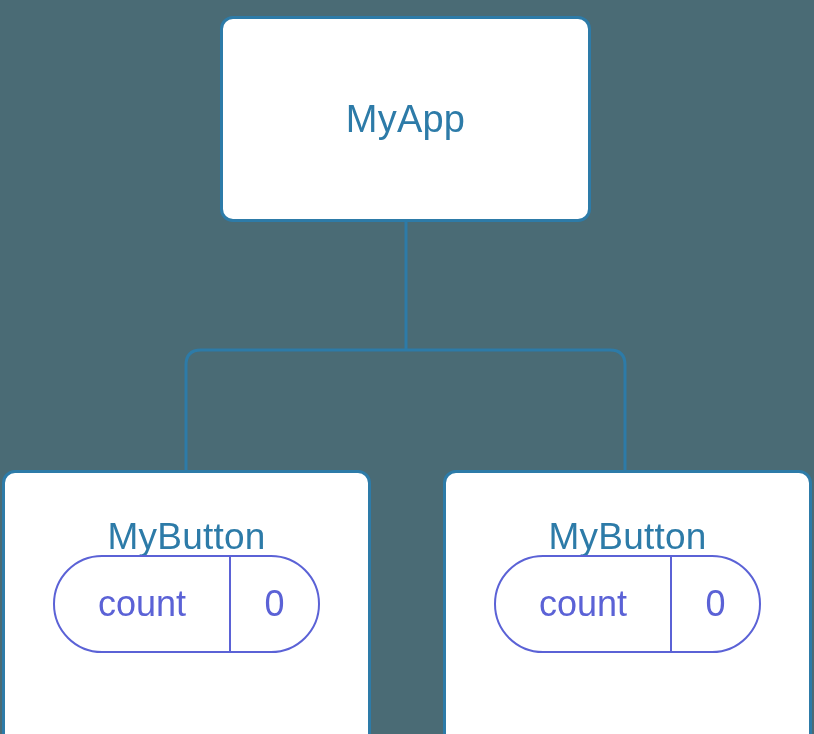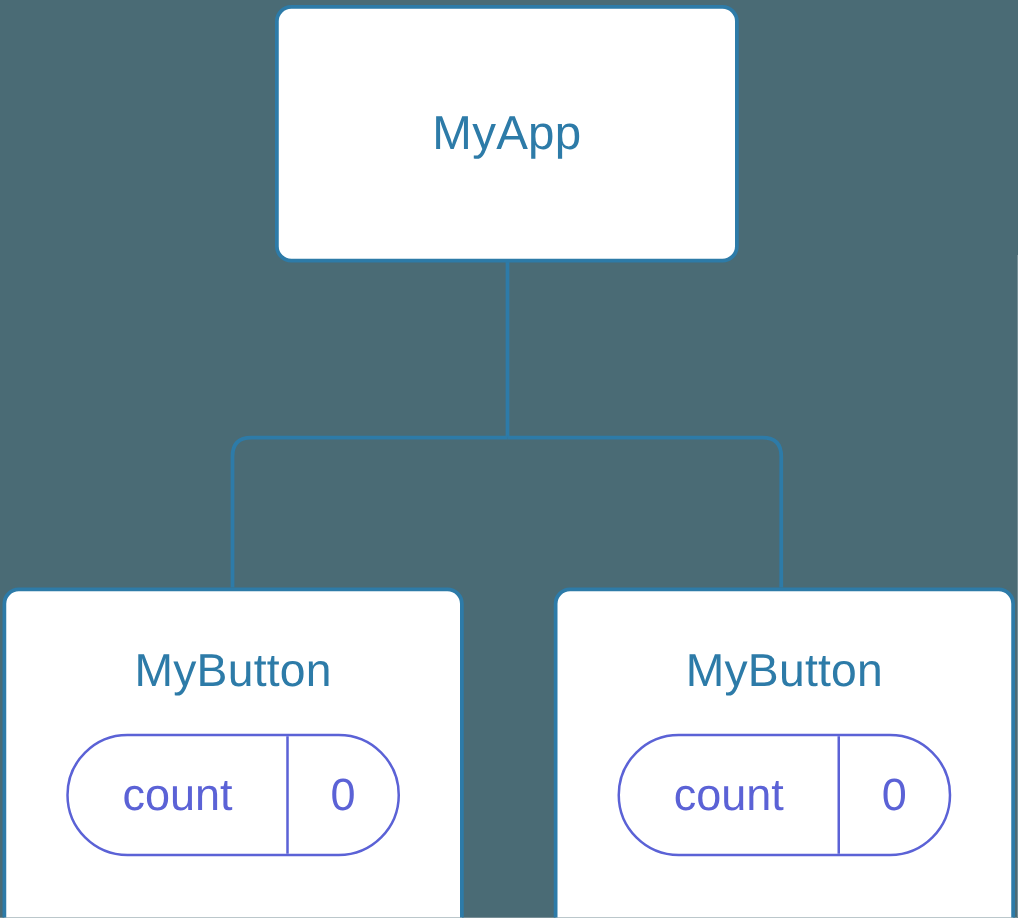--- a/index.html
+++ b/index.html
@@ -39,21 +39,21 @@
     border: 3px solid #2d7ba8;
     border-radius: 13px;
     box-sizing: border-box;
     display: flex;
     flex-direction: column;
     align-items: center;
   }
 
   .node-root {
     left: 220px;
-    top: 4px;
+    top: 16px;
     width: 371px;
     height: 206px;
     justify-content: center;
   }
 
   .node-child {
     top: 470px;
     width: 369px;
     height: 335px;
     justify-content: flex-start;
@@ -75,21 +75,20 @@
     font-size: 38px;
   }
 
   .node-child .node-title {
     margin-top: 45px;
     font-size: 37px;
   }
 
   
   .state-pill {
-    margin-top: 32px;
     width: 267px;
     height: 98px;
     border: 2.5px solid #5b62d6;
     border-radius: 49px;
     box-sizing: border-box;
     display: flex;
     align-items: stretch;
     background: #ffffff;
   }
 

